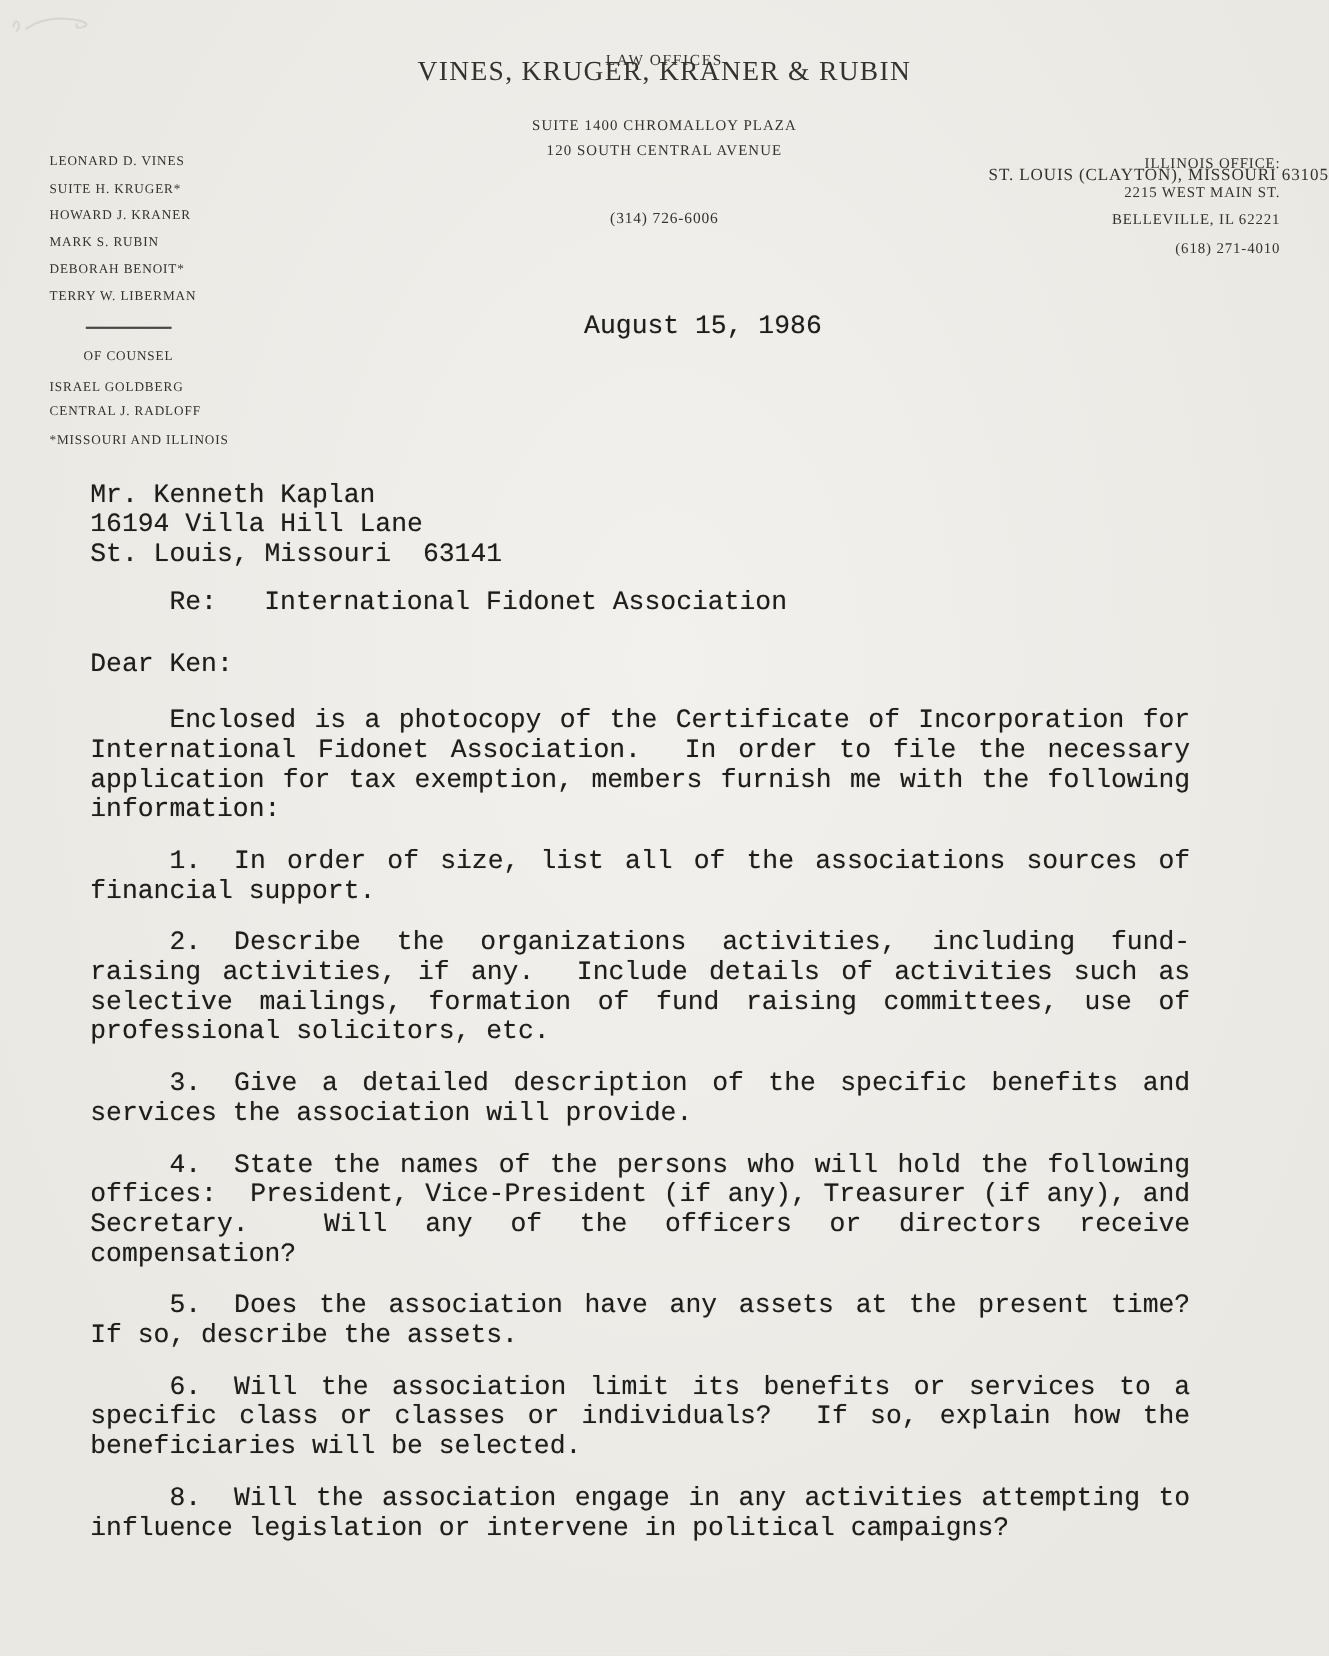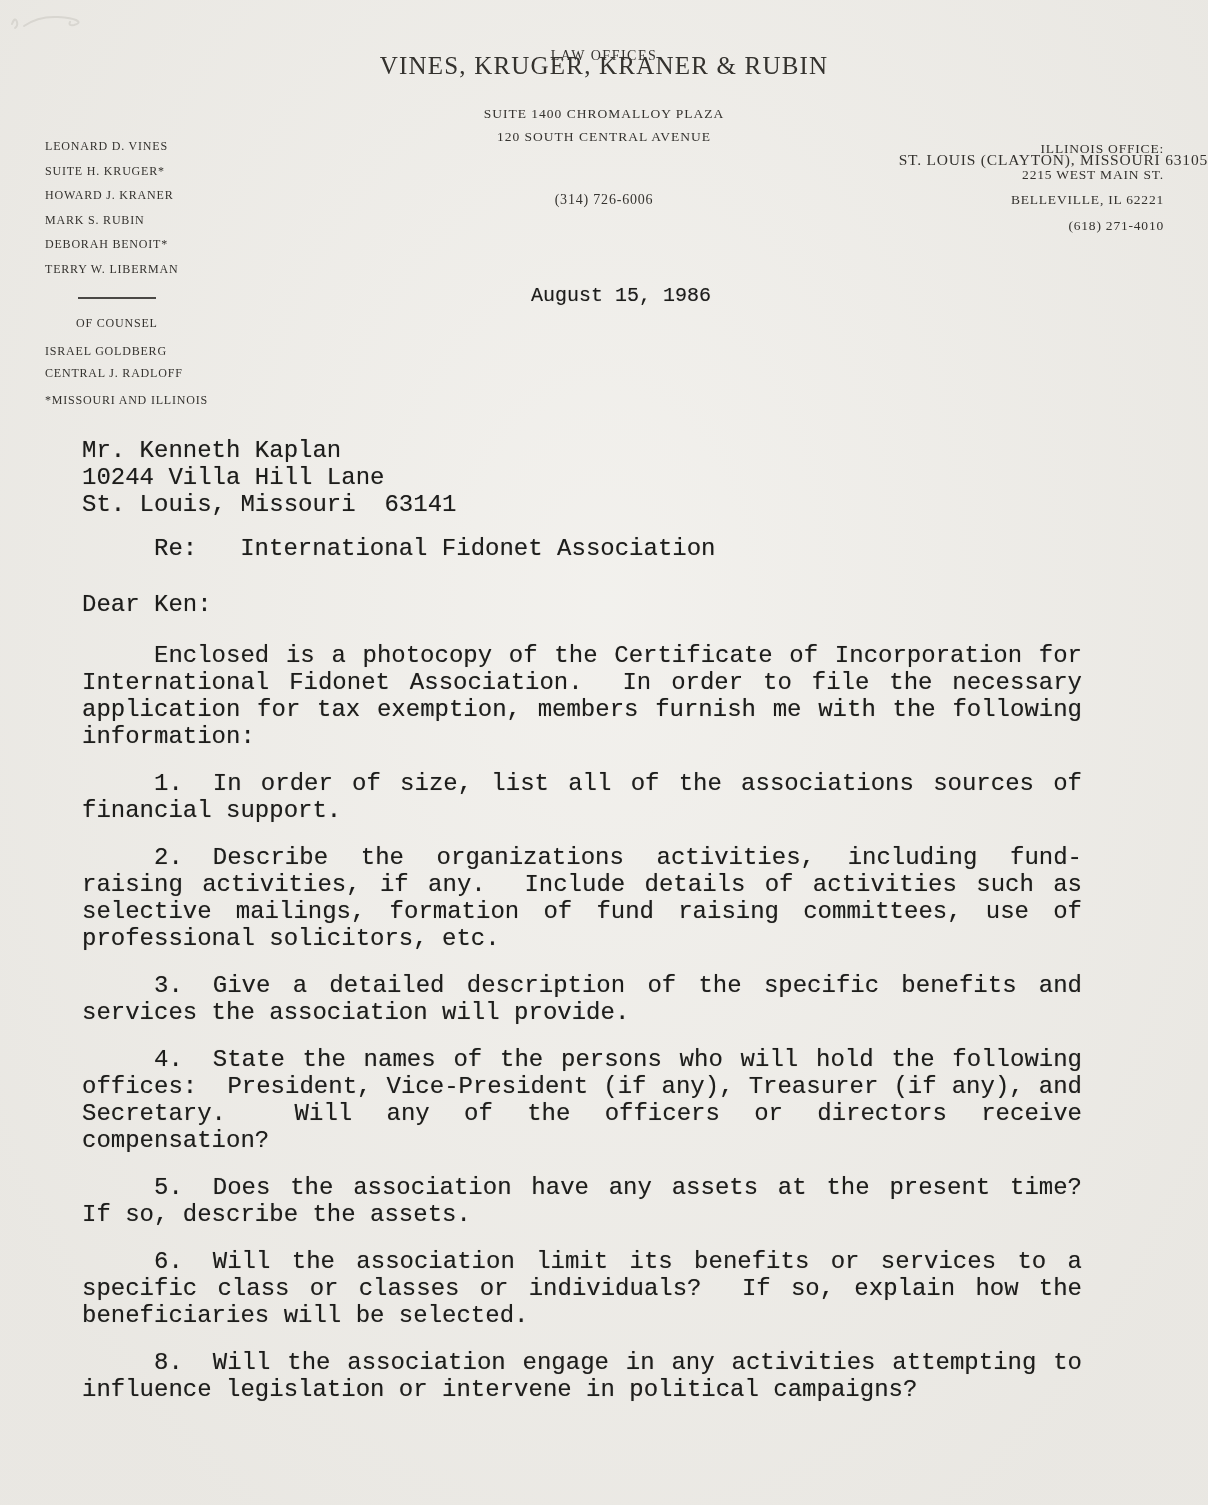--- a/index.html
+++ b/index.html
@@ -48,21 +48,21 @@
   }
 
   
   .typewriter {
     font-family: "Liberation Mono", "DejaVu Sans Mono", monospace;
     color: #1d1d1b;
     text-shadow: 0 0 0.7px rgba(25,25,25,0.45);
   }
   .date-line {
     position: absolute; left: 531px; top: 284px;
-    font-size: 20px; white-space: nowrap;
+    font-size: 24px; white-space: nowrap;
   }
   .letter-body {
     position: absolute; left: 82px; top: 437px; width: 1000px;
     font-size: 24px; line-height: 27px;
   }
   .addr-line { white-space: pre; }
   .re-line { margin-top: 17px; padding-left: 72px; white-space: pre; }
   .re-subject { padding-left: 43px; }
   .salutation { margin-top: 29px; white-space: pre; }
   .para {
@@ -112,21 +112,21 @@
     <div>2215 WEST MAIN ST.</div>
     <div>BELLEVILLE, IL 62221</div>
     <div>(618) 271-4010</div>
   </div>
 
   <div class="typewriter date-line">August 15, 1986</div>
 
   <div class="typewriter letter-body">
 
     <div class="addr-line">Mr. Kenneth Kaplan</div>
-    <div class="addr-line">10244 Villa Hill Lane</div>
+    <div class="addr-line">16194 Villa Hill Lane</div>
     <div class="addr-line">St. Louis, Missouri  63141</div>
 
     <div class="re-line"><span>Re:</span><span class="re-subject">International Fidonet Association</span></div>
 
     <div class="salutation">Dear Ken:</div>
 
     <p class="para">Enclosed is a photocopy of the Certificate of Incorporation for International Fidonet Association.  In order to file the necessary application for tax exemption, members furnish me with the following information:</p>
 
     <p class="para item"><span class="item-num">1.</span><span>In order of size, list all of the associations sources of financial support.</span></p>
 

